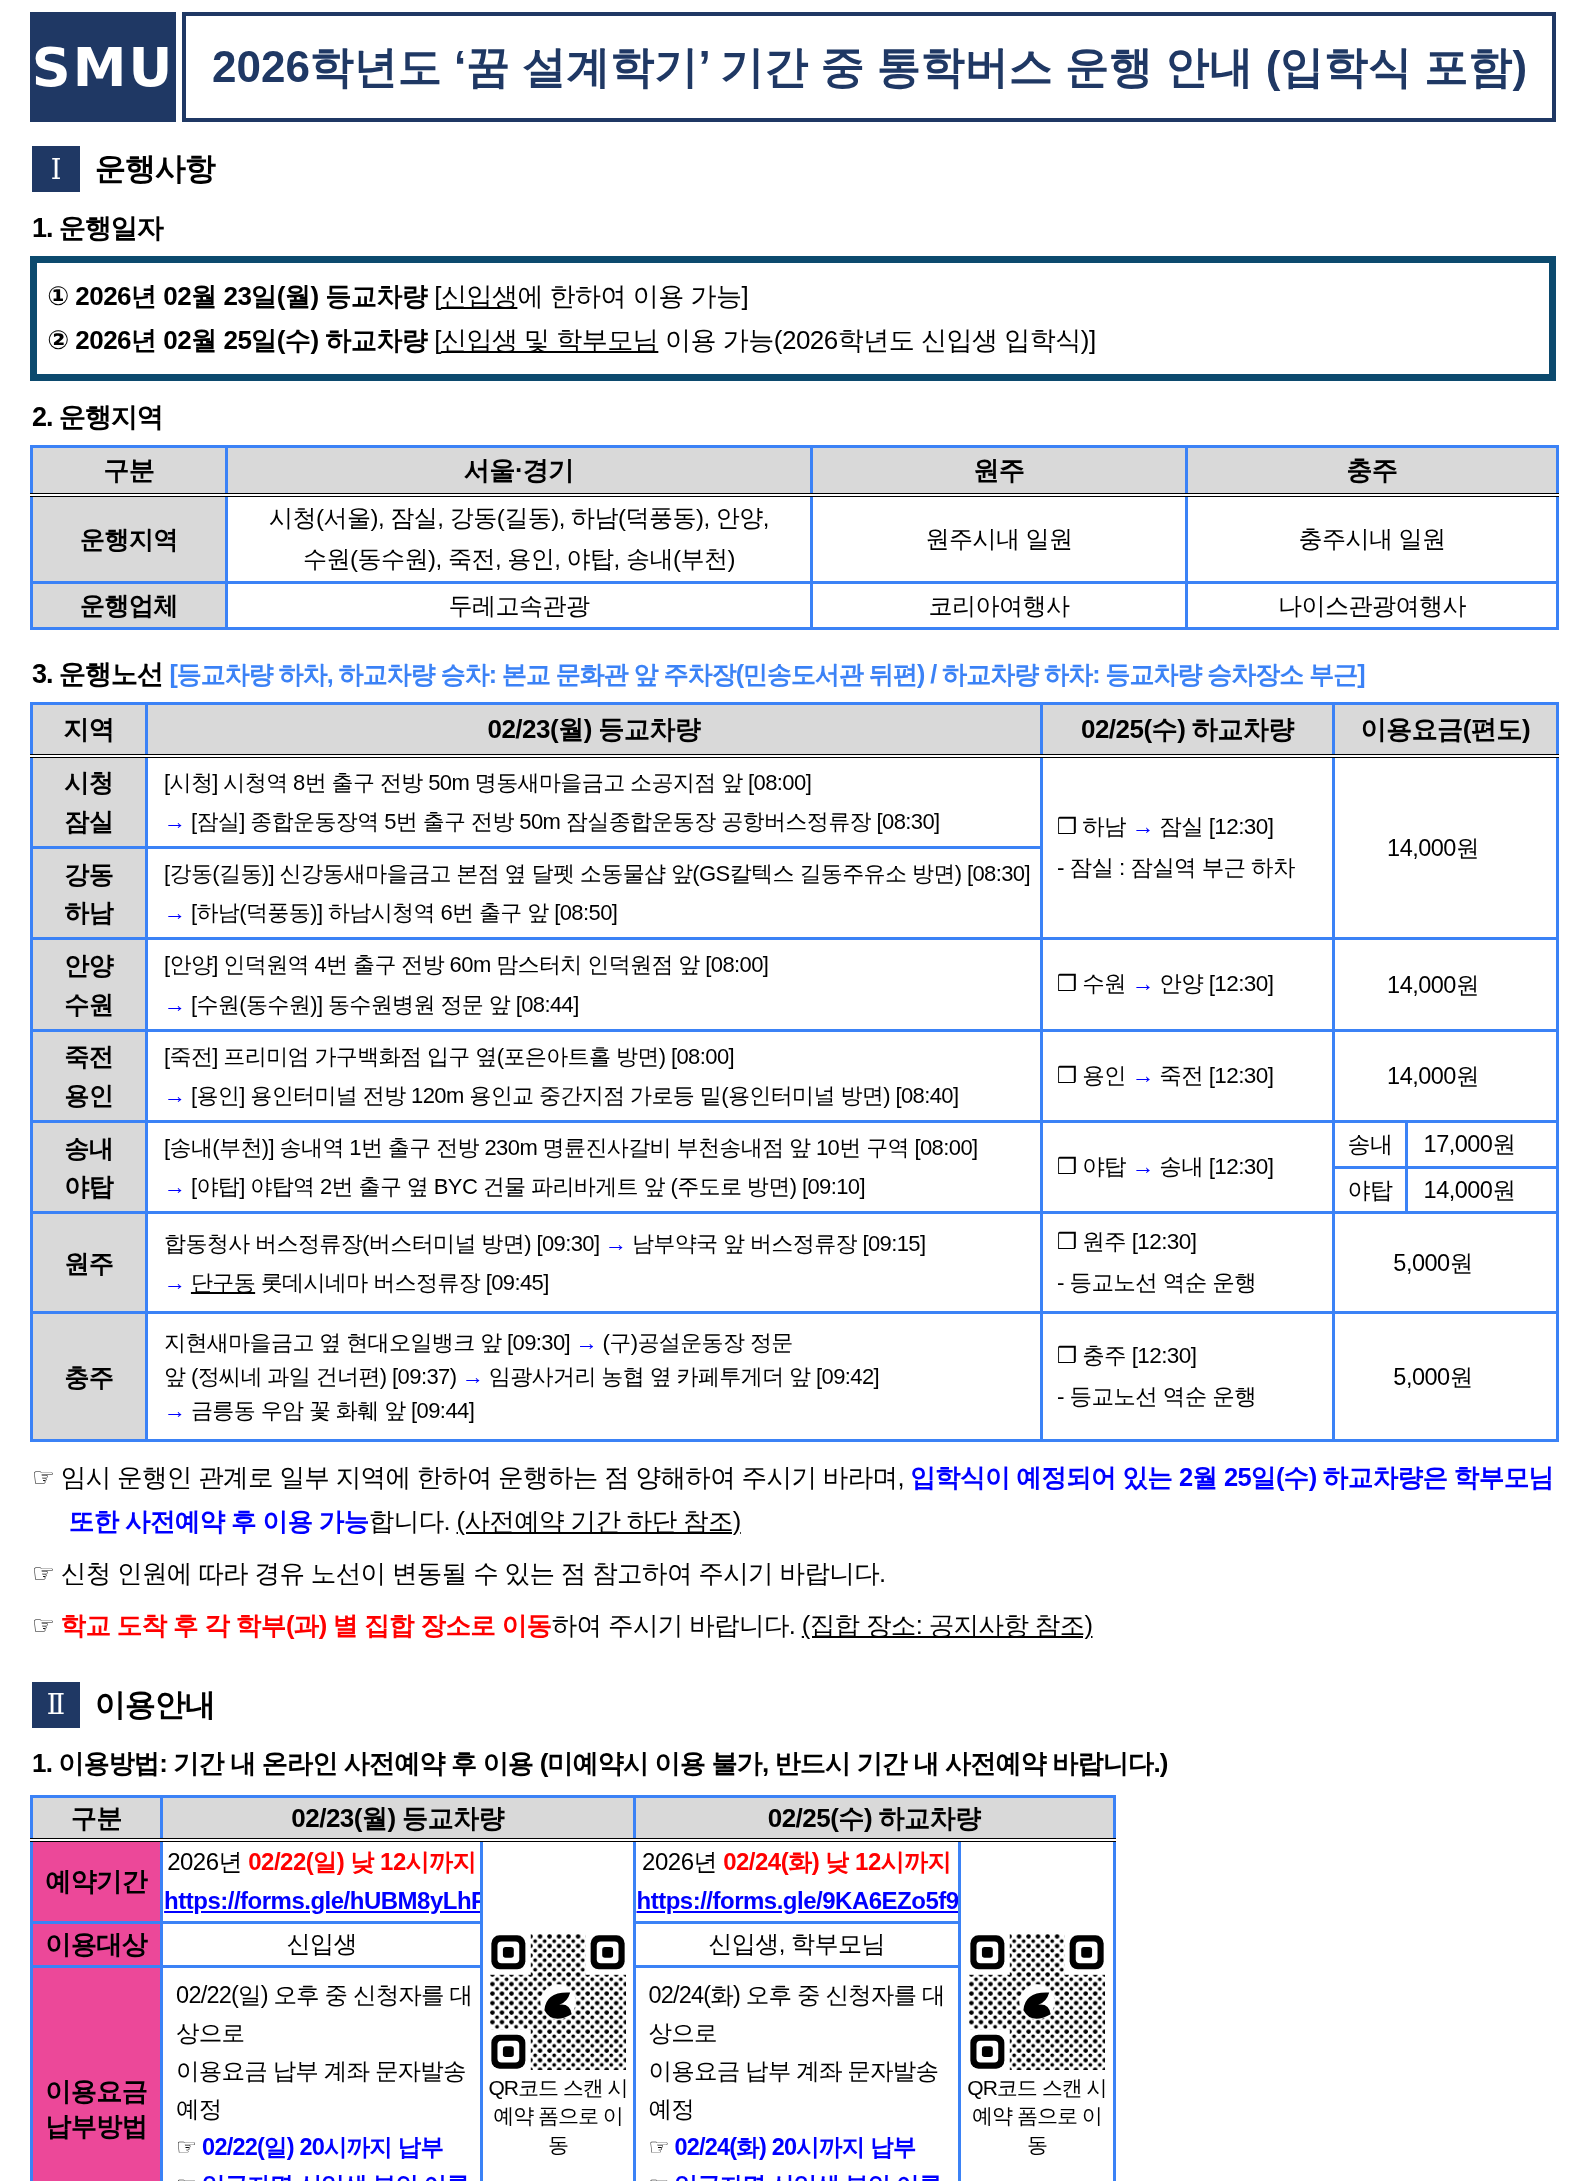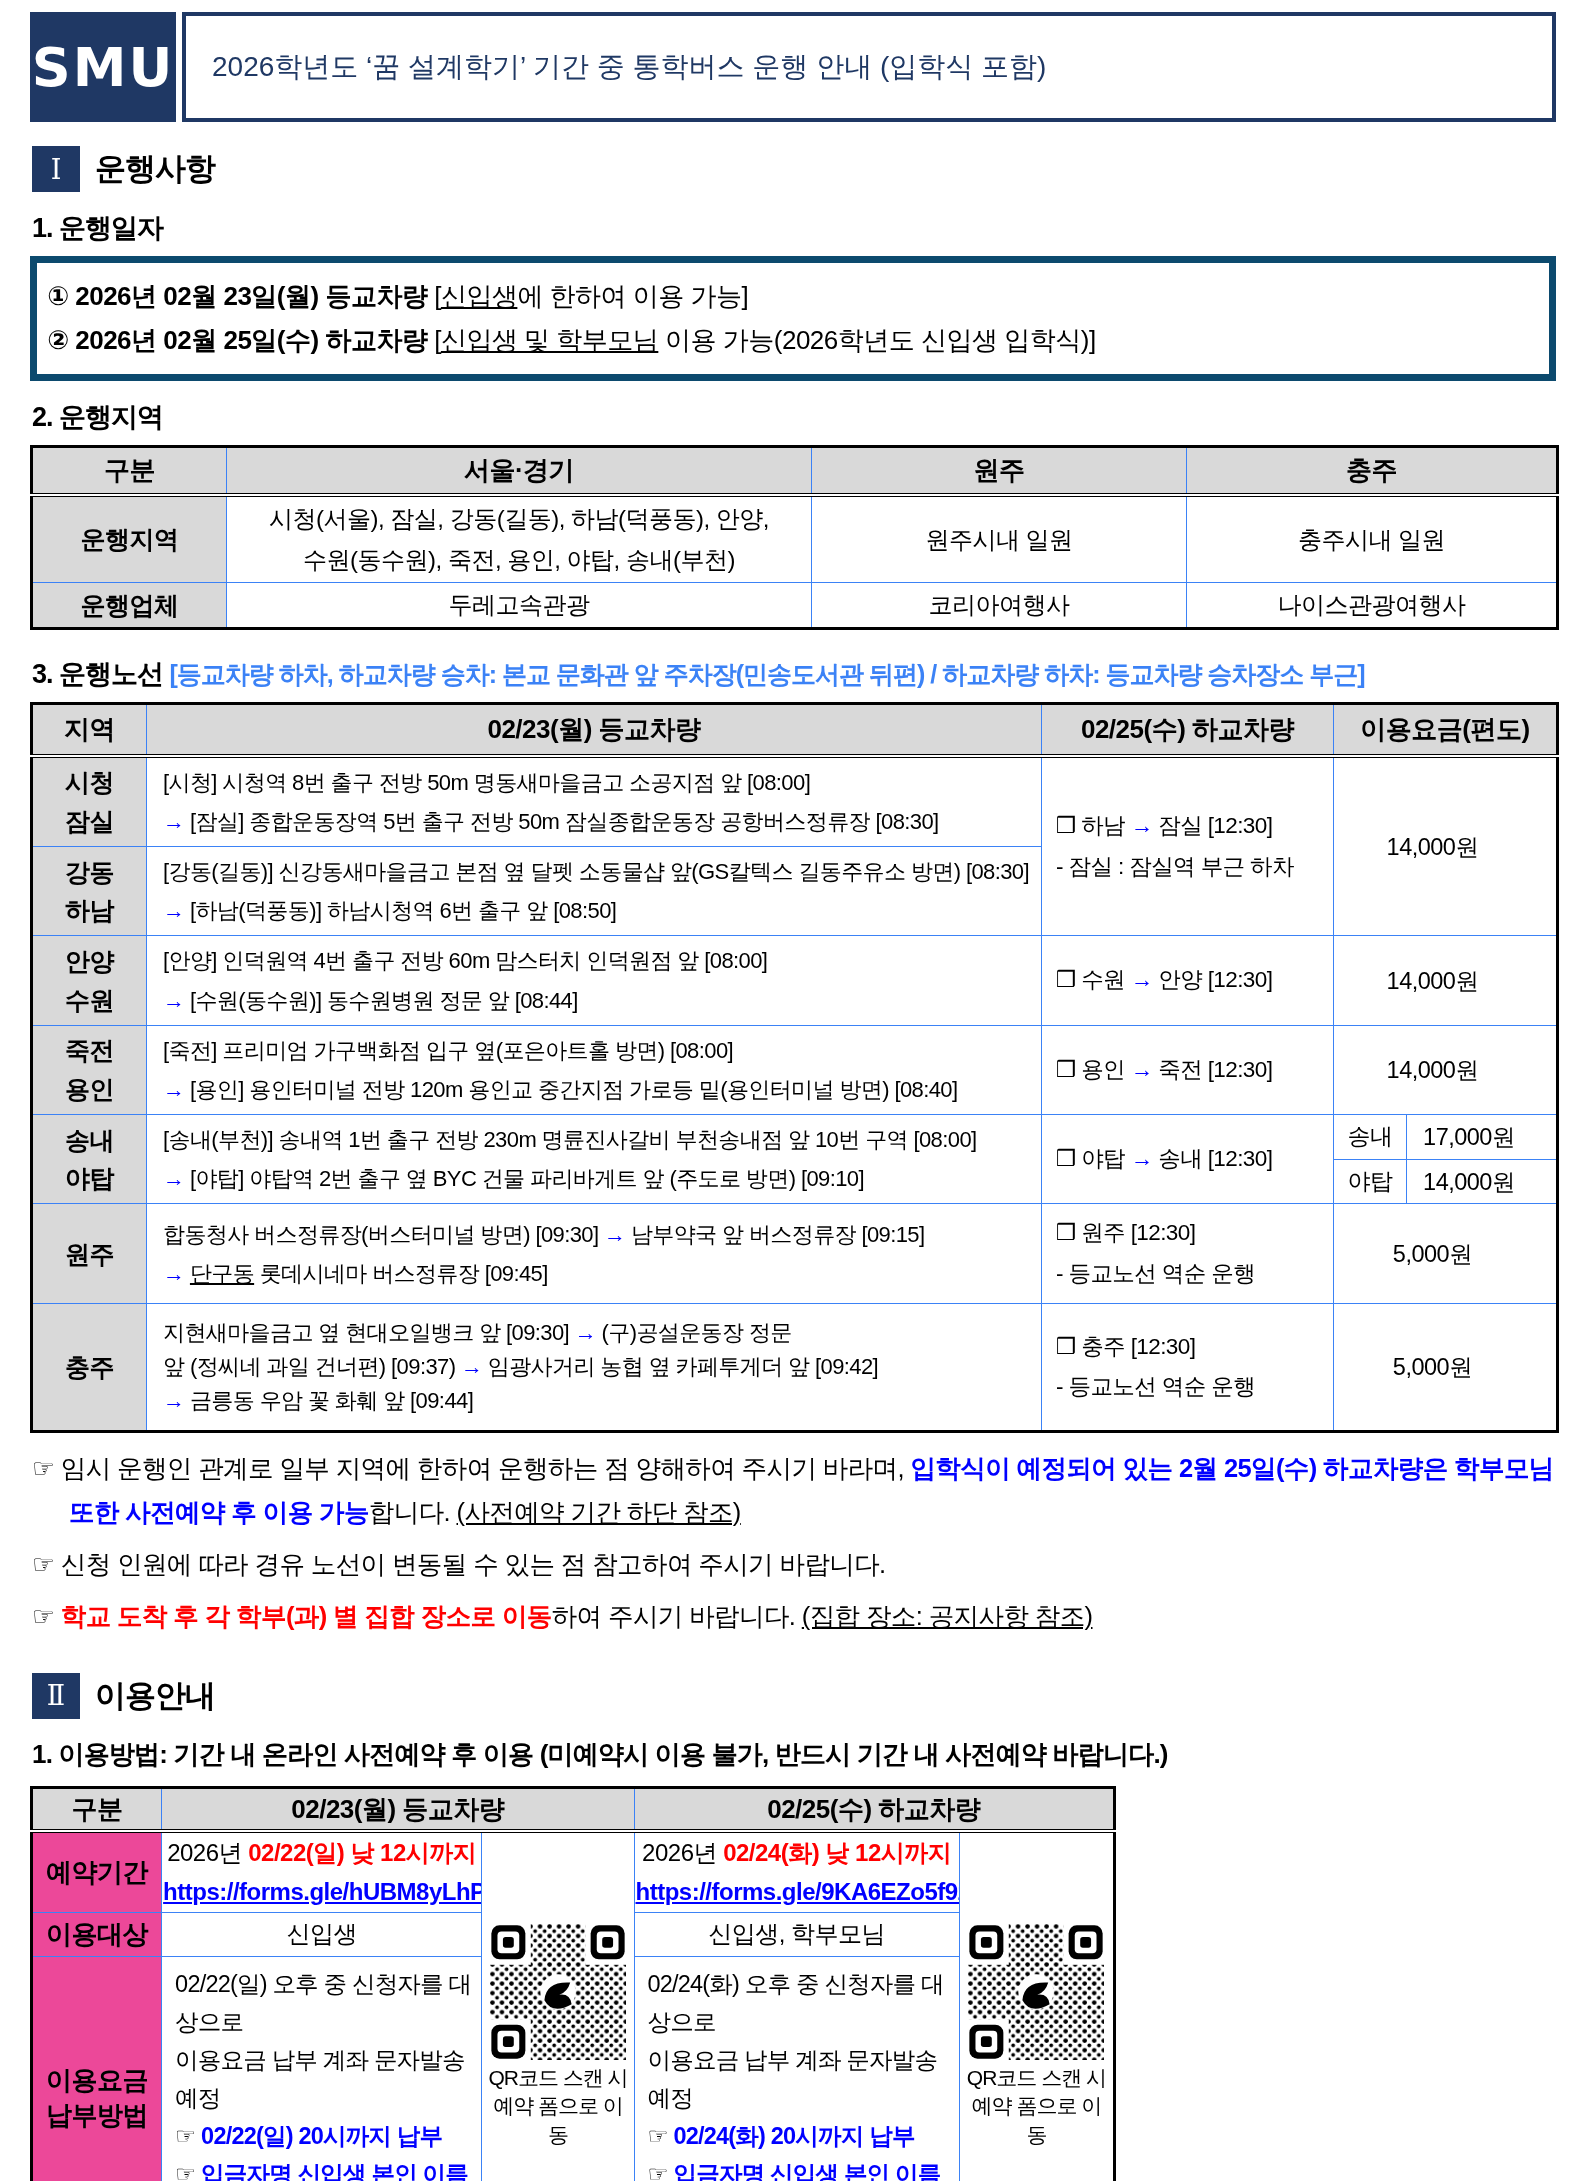--- a/index.html
+++ b/index.html
@@ -6,34 +6,34 @@
   .page{
     width:1586px;height:2181px;box-sizing:border-box;
     padding:12px 30px 0 30px;background:#fff;color:#000;
     font-family:"Liberation Sans","DejaVu Sans",sans-serif;overflow:hidden;
   }
   
   .doc-header{display:flex;align-items:stretch;height:110px;margin-bottom:24px;}
   .logo{width:146px;background:#1f3864;color:#fff;display:flex;align-items:center;justify-content:center;
         font-size:54px;font-weight:bold;letter-spacing:2px;font-family:"DejaVu Sans",sans-serif;}
   .title-box{flex:1;margin-left:6px;border:4px solid #1f3864;display:flex;align-items:center;padding-left:26px;}
-  .doc-title{color:#1f3864;font-size:28px;font-weight:normal;white-space:nowrap;}
+  .doc-title{color:#1f3864;font-size:44px;font-weight:bold;white-space:nowrap;}
   
   .section-head{display:flex;align-items:center;gap:15px;margin:4px 0 18px 2px;}
   .sec-badge{width:48px;height:46px;background:#1f3864;color:#fff;display:flex;align-items:center;justify-content:center;
              font-size:27px;font-family:"DejaVu Serif","Liberation Serif",serif;}
   .sec-title{font-size:31px;font-weight:bold;letter-spacing:-1px;}
   .sub-title{font-size:27px;font-weight:bold;margin:10px 0 10px 2px;letter-spacing:-1px;}
   .sub-title .blue-note{color:#3b82f6;font-size:25px;}
   
   .dates-box{border:7px solid #0c4a6e;padding:12px 10px;font-size:26px;line-height:1.68;margin-bottom:18px;letter-spacing:-0.5px;}
   
   table{border-collapse:collapse;table-layout:fixed;}
   .tbl{border:3px solid #000;}
-  .tbl th,.tbl td{border:1px solid #3b82f6;overflow:hidden;}
+  .tbl th,.tbl td{border:3px solid #3b82f6;overflow:hidden;}
   .tbl thead th{background:#d9d9d9;font-size:26px;font-weight:bold;border-bottom:4px double #000;letter-spacing:-0.5px;}
   .region-table{width:1526px;margin-bottom:26px;}
   .region-table thead tr{height:48px;}
   .region-table td{font-size:24px;text-align:center;letter-spacing:-0.5px;}
   .region-table .label{background:#d9d9d9;font-weight:bold;font-size:25px;}
   .rg-r1{height:88px;}
   .rg-r2{height:46px;}
   .rg-two-line{line-height:1.7;}
   
   .route-table{width:1526px;margin-bottom:14px;}

